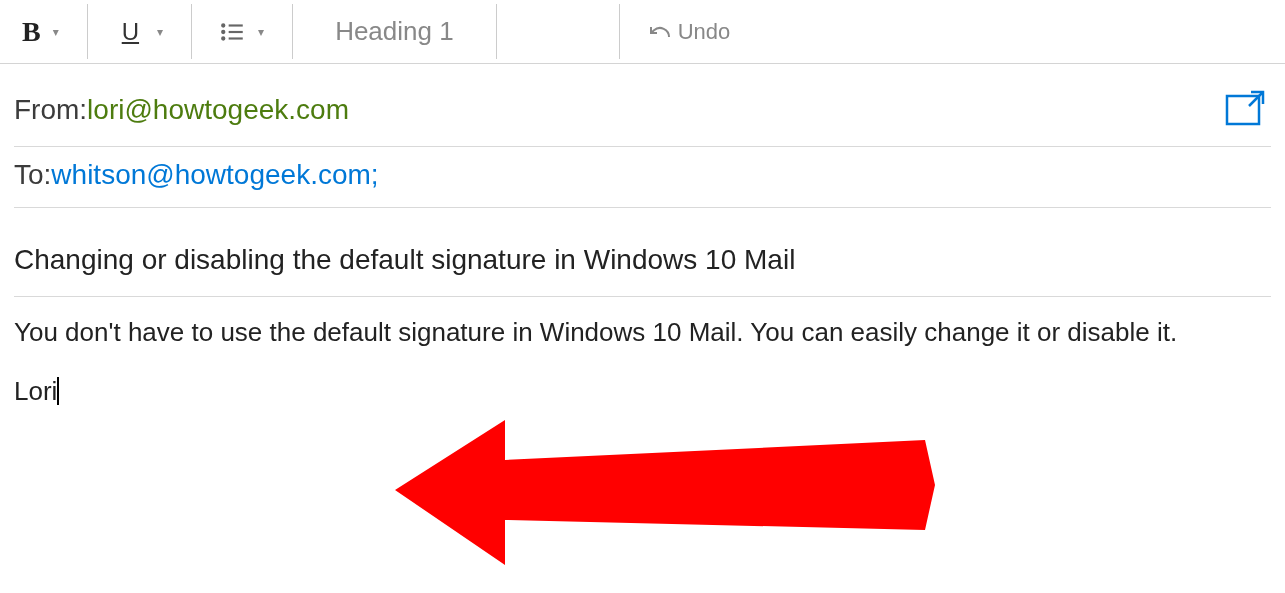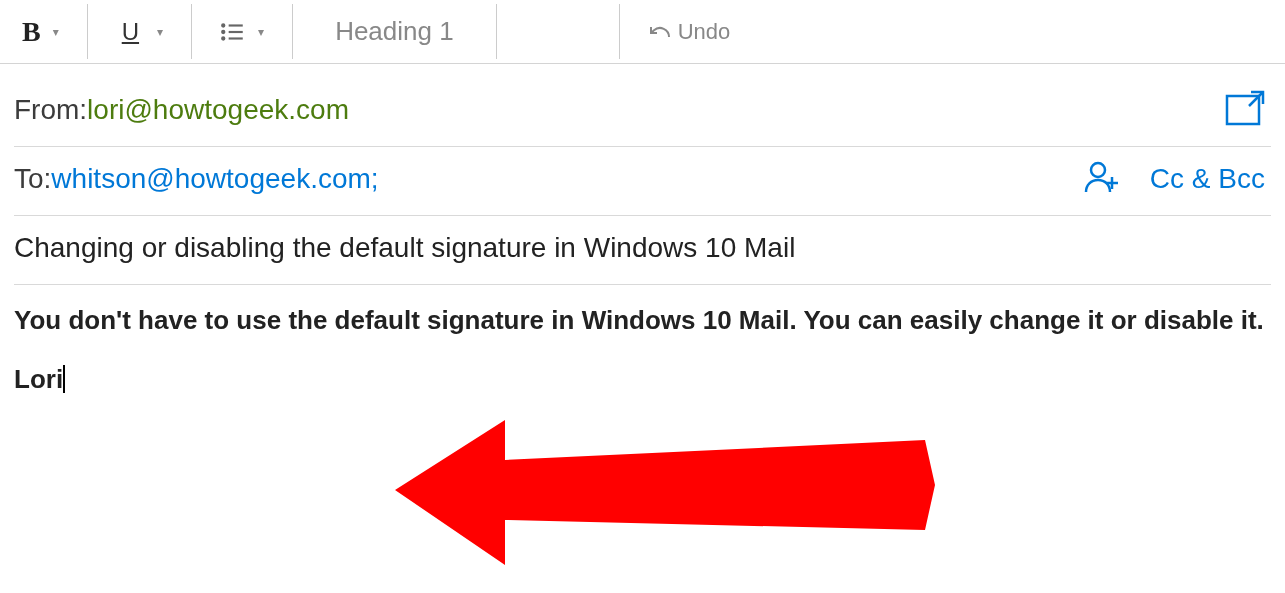--- a/index.html
+++ b/index.html
@@ -25,30 +25,30 @@
     .row {
       display:flex; align-items:center; justify-content:space-between;
       border-bottom:1px solid #d9d9d9; padding:12px 0 16px 0;
     }
     .row-left { display:flex; align-items:center; gap:0; font-size:28px; }
     .label { color:#3c3c3c; }
     .from-val { color:#4d7c0f; }
     .to-val { color:#0078d7;text-align:right; }
     .subj-input {
       border:none; outline:none; font-size:28px; color:#222;
-      width:100%; padding:4px 0;
+      width:100%; padding:4px 0;margin-top:20px;
     }
     .actions { display:flex; align-items:center; gap:30px; margin-right:6px;}
     .ccbcc { color:#0078d7; font-size:28px; cursor:pointer; }
     .icon-blue { color:#0078d7; }
     .open-ext svg{width:40px;height:36px;}
     .addcontact-icon svg{width:36px;height:36px;}
 
     .body-area { padding:18px 14px 0 14px; font-size:26px; color:#222; line-height:1.35;}
-    .body-area p { margin-bottom:24px;font-weight:bold; }
+    .body-area p { margin-bottom:24px; }
     .sig-mail { color:#0033cc; text-decoration:underline; cursor:pointer; }
     .caret-line { display:inline-block;text-align:right; }
     .caret-line::after{
       content:""; display:inline-block; width:2px; height:28px; background:#000;
       vertical-align:-5px; margin-left:0;
       animation:blink 1s steps(1) infinite;
     }
     @keyframes blink{50%{opacity:0;}}
 
     .arrow-annot {
@@ -122,31 +122,20 @@
         </svg>
       </span>
     </div>
   </div>
 
   <div class="row">
     <div class="row-left">
       <span class="label">To:</span>
       <span class="to-val">whitson@howtogeek.com;</span>
     </div>
-    <div class="actions">
-      <span class="icon-blue addcontact-icon">
-        <svg viewBox="0 0 36 36" fill="none" stroke="#0078d7" stroke-width="2.5">
-          <circle cx="14" cy="11" r="7"></circle>
-          <path d="M2 33c0-7 5-12 12-12s12 5 12 12"></path>
-          <line x1="28" y1="18" x2="28" y2="30"></line>
-            <line x1="22" y1="24" x2="34" y2="24"></line>
-        </svg>
-      </span>
-      <span class="ccbcc">Cc &amp; Bcc</span>
-    </div>
   </div>
 
   <div class="row">
     <input class="subj-input" value="Changing or disabling the default signature in Windows 10 Mail" style="">
   </div>
 </div>
 
 <div class="body-area">
   <p>You don't have to use the default signature in Windows 10 Mail. You can easily change it or disable it.</p>
   <p><span class="caret-line">Lori</span></p>

